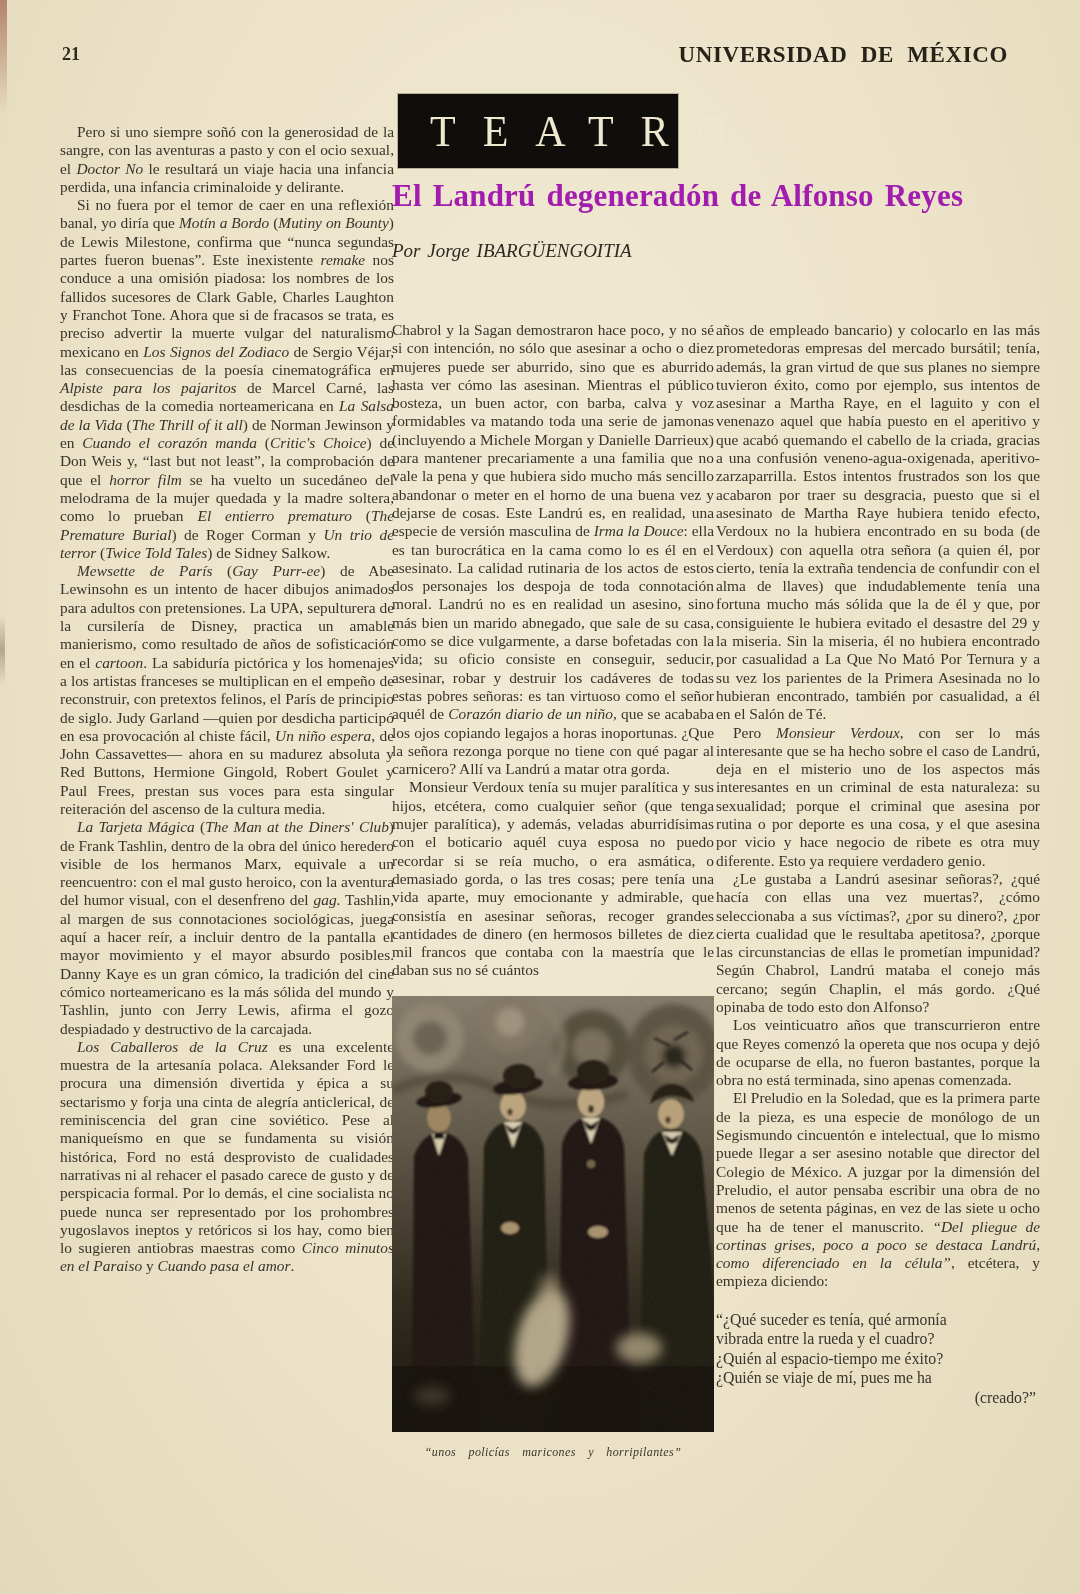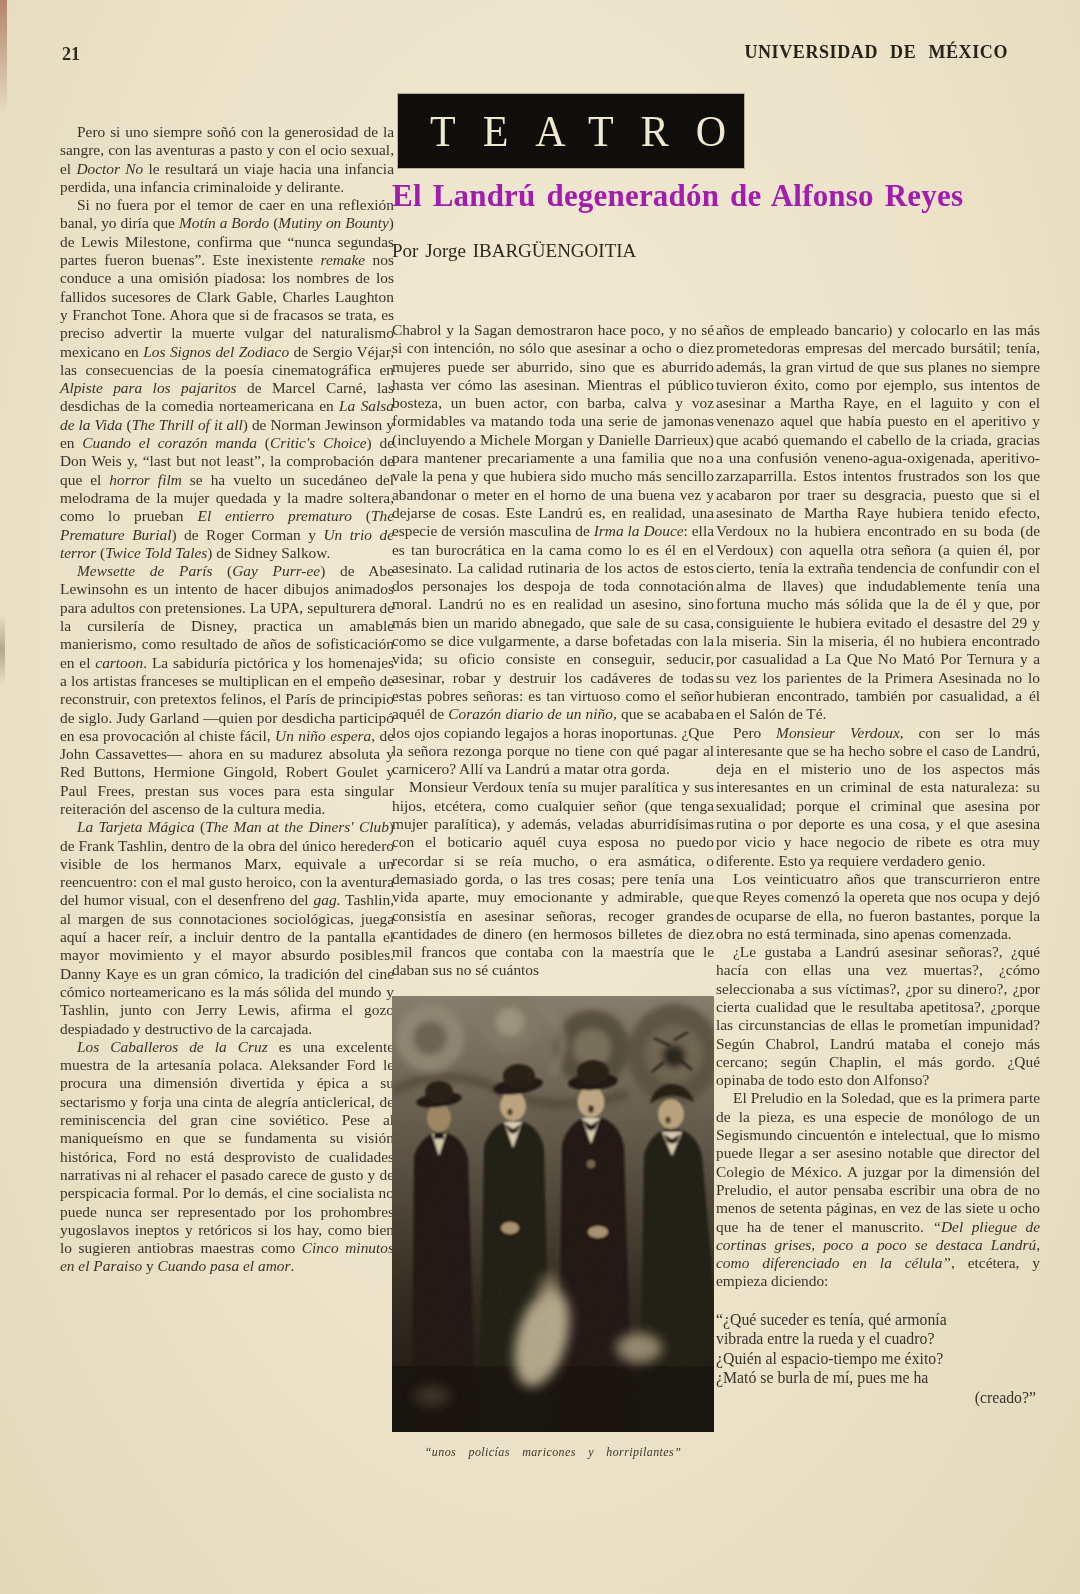--- a/index.html
+++ b/index.html
@@ -9,38 +9,38 @@
     font-family:"Liberation Serif","DejaVu Serif",serif;
     color:#35322a;
     -webkit-font-smoothing:antialiased;
   }
   .edge-smudge{position:absolute;left:0;top:0;width:7px;height:115px;
     background:linear-gradient(180deg, rgba(136,60,38,.55), rgba(136,60,38,0));}
   .edge-smudge2{position:absolute;left:0;top:615px;width:5px;height:70px;
     background:linear-gradient(180deg, rgba(92,80,58,0), rgba(92,80,58,.38), rgba(92,80,58,0));}
 
   .page-num{position:absolute;left:62px;top:44px;font-size:18px;font-weight:bold;color:#2e2b23;}
-  .masthead{position:absolute;right:72px;top:42px;font-size:18px;font-weight:bold;
+  .masthead{position:absolute;right:72px;top:42px;font-size:23px;font-weight:bold;
     letter-spacing:.6px;word-spacing:7px;color:#262319;}
 
   .body-col{font-size:15.4px;line-height:18.3px;text-align:justify;color:#37342b;margin-top:37px;}
   .body-col p{margin:0;}
   p.indent{text-indent:17px;}
   i{font-style:italic;}
 
   .col-left{position:absolute;left:60px;top:86px;width:334px;}
 
-  .banner{position:absolute;left:398px;top:94px;width:346px;height:74px;background:#0f0e0b;
+  .banner{position:absolute;left:398px;top:94px;width:280px;height:74px;background:#0f0e0b;
     display:flex;align-items:center;box-shadow:0 0 0 1px rgba(20,18,12,.25);}
   .banner-text{color:#efe8d1;font-size:42px;letter-spacing:27px;padding-left:32px;
     transform:scaleY(1.04);white-space:nowrap;font-weight:400;}
 
   .title{position:absolute;left:392px;top:178px;width:652px;font-size:31px;font-weight:bold;
     color:#a21caf;word-spacing:3px;letter-spacing:.2px;}
-  .byline{position:absolute;left:392px;top:240px;font-size:19px;color:#2c2921;
+  .byline{position:absolute;left:392px;top:240px;font-size:19px;font-style:italic;color:#2c2921;
     word-spacing:2px;}
 
   .col-mid{position:absolute;left:392px;top:284px;width:322px;}
   .col-right{position:absolute;left:716px;top:284px;width:324px;}
 
   .figure{margin-top:16px;width:322px;}
   .figure svg{display:block;}
   .caption{margin-top:11px;font-style:italic;font-size:12px;letter-spacing:.4px;
     word-spacing:9px;text-align:center;color:#3a362b;}
 
@@ -167,23 +167,23 @@
       <rect width="322" height="436" filter="url(#grain)" opacity="0.16"></rect>
       <rect width="322" height="436" fill="#4a3a22" opacity="0.10"></rect>
     </svg>
   </div>
   <div class="caption">“unos policías maricones y horripilantes”</div>
 </div>
 
 <div class="col-right body-col">
   <p>años de empleado bancario) y colocarlo en las más prometedoras empresas del mercado bursátil; tenía, además, la gran virtud de que sus planes no siempre tuvieron éxito, como por ejemplo, sus intentos de asesinar a Martha Raye, en el laguito y con el venenazo aquel que había puesto en el aperitivo y que acabó quemando el cabello de la criada, gracias a una confusión veneno-agua-oxigenada, aperitivo-zarzaparrilla. Estos intentos frustrados son los que acabaron por traer su desgracia, puesto que si el asesinato de Martha Raye hubiera tenido efecto, Verdoux no la hubiera encontrado en su boda (de Verdoux) con aquella otra señora (a quien él, por cierto, tenía la extraña tendencia de confundir con el alma de llaves) que indudablemente tenía una fortuna mucho más sólida que la de él y que, por consiguiente le hubiera evitado el desastre del 29 y la miseria. Sin la miseria, él no hubiera encontrado por casualidad a La Que No Mató Por Ternura y a su vez los parientes de la Primera Asesinada no lo hubieran encontrado, también por casualidad, a él en el Salón de Té.</p>
   <p class="indent">Pero <i>Monsieur Verdoux</i>, con ser lo más interesante que se ha hecho sobre el caso de Landrú, deja en el misterio uno de los aspectos más interesantes en un criminal de esta naturaleza: su sexualidad; porque el criminal que asesina por rutina o por deporte es una cosa, y el que asesina por vicio y hace negocio de ribete es otra muy diferente. Esto ya requiere verdadero genio.</p>
+  <p class="indent">¿Le gustaba a Landrú asesinar señoras?, ¿qué hacía con ellas una vez muertas?, ¿cómo seleccionaba a sus víctimas?, ¿por su dinero?, ¿por cierta cualidad que le resultaba apetitosa?, ¿porque las circunstancias de ellas le prometían impunidad? Según Chabrol, Landrú mataba el conejo más cercano; según Chaplin, el más gordo. ¿Qué opinaba de todo esto don Alfonso?</p>
   <p class="indent">Los veinticuatro años que transcurrieron entre que Reyes comenzó la opereta que nos ocupa y dejó de ocuparse de ella, no fueron bastantes, porque la obra no está terminada, sino apenas comenzada.</p>
-  <p class="indent">¿Le gustaba a Landrú asesinar señoras?, ¿qué hacía con ellas una vez muertas?, ¿cómo seleccionaba a sus víctimas?, ¿por su dinero?, ¿por cierta cualidad que le resultaba apetitosa?, ¿porque las circunstancias de ellas le prometían impunidad? Según Chabrol, Landrú mataba el conejo más cercano; según Chaplin, el más gordo. ¿Qué opinaba de todo esto don Alfonso?</p>
   <p class="indent">El Preludio en la Soledad, que es la primera parte de la pieza, es una especie de monólogo de un Segismundo cincuentón e intelectual, que lo mismo puede llegar a ser asesino notable que director del Colegio de México. A juzgar por la dimensión del Preludio, el autor pensaba escribir una obra de no menos de setenta páginas, en vez de las siete u ocho que ha de tener el manuscrito. <i>“Del pliegue de cortinas grises, poco a poco se destaca Landrú, como diferenciado en la célula”</i>, etcétera, y empieza diciendo:</p>
   <div class="verse">
     <div class="verse-line">“¿Qué suceder es tenía, qué armonía</div>
     <div class="verse-line">vibrada entre la rueda y el cuadro?</div>
     <div class="verse-line">¿Quién al espacio-tiempo me éxito?</div>
-    <div class="verse-line">¿Mató se burla de mí, pues me ha</div>
+    <div class="verse-line">¿Quién se viaje de mí, pues me ha</div>
     <div class="verse-line right">(creado?”</div>
   </div>
 </div>
 
 </body></html>

